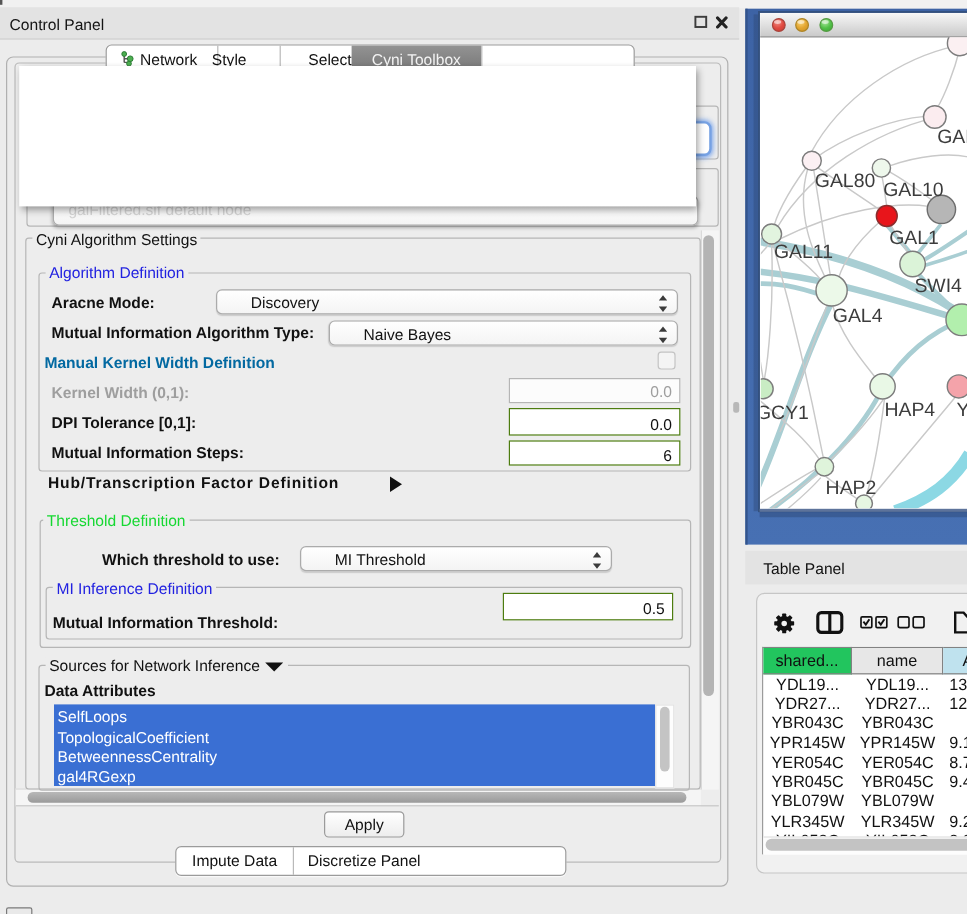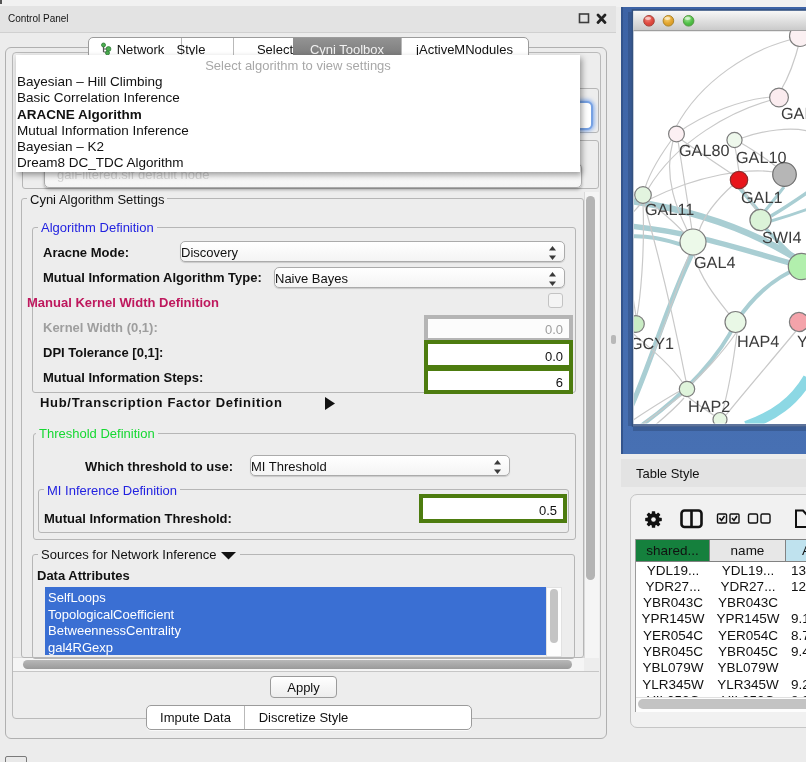--- a/index.html
+++ b/index.html
@@ -4,38 +4,38 @@
 <style>
   html,body{margin:0;padding:0}
   body{width:806px;height:762px;position:relative;overflow:hidden;
        font-family:"Liberation Sans",sans-serif;background:#ececec;font-size:13px;color:#111;-webkit-font-smoothing:antialiased}
   .abs{position:absolute}
   .b{font-weight:bold}
   .grp{position:absolute;border:1px solid #b6b6b6;border-radius:3px}
   .grplab{position:absolute;background:#ededed;padding:0 3px;line-height:13px}
   .combo{position:absolute;background:linear-gradient(#ffffff,#f4f4f4);border:1px solid #ababab;
          border-radius:5px;box-shadow:0 1px 1px rgba(0,0,0,.15)}
-  .combo .t{position:absolute;left:0;top:3px}
+  .combo .t{position:absolute;left:28px;top:3px}
   .arr{position:absolute;right:7px;top:3px;width:9px;height:16px}
-  .fld{position:absolute;background:#fff;border:4px solid #4d7c0f;text-align:right}
+  .fld{position:absolute;background:#fff;border:1px solid #4d7c0f;text-align:right}
   .fld .v{position:absolute;right:6px;top:3px}
   .seg{position:absolute;background:#fff;border:1px solid #9b9b9b;border-radius:5px;
        box-shadow:0 1px 0 rgba(255,255,255,.7)}
   .seg .lbl{position:absolute;top:0;height:100%;display:flex;align-items:center;justify-content:center}
   .seg .sep{position:absolute;top:0;bottom:0;width:1px;background:#b9b9b9}
   .seg .sel{position:absolute;top:0;height:100%;background:linear-gradient(#939393,#767676);
             color:#f3f3f3;display:flex;align-items:center;justify-content:center}
 </style>
 </head>
 <body>
 
 <div class="abs" style="left:0;top:0;width:806px;height:7px;background:#f1f1f1"></div>
 <div class="abs" style="left:0;top:0;width:2px;height:4px;background:#555"></div>
 <div class="abs" style="left:0;top:6px;width:616px;height:26px;background:#e3e3e3;border-bottom:1px solid #d0d0d0"></div>
-<div class="abs" style="left:8px;top:13px;font-size:10px;color:#141414">Control Panel</div>
+<div class="abs" style="left:8px;top:13px;font-size:13px;color:#141414">Control Panel</div>
 <svg class="abs" style="left:576px;top:12px" width="34" height="12" viewBox="0 0 34 12">
   <rect x="3.5" y="2" width="9" height="8.5" fill="none" stroke="#3c3c3c" stroke-width="1.6"></rect>
   <path d="M22 3 L29 10.5 M29 3 L22 10.5" stroke="#222" stroke-width="2.7" stroke-linecap="round"></path>
 </svg>
 
 <div class="abs" style="left:5px;top:47px;width:600px;height:690px;border:1px solid #b0b0b0;border-radius:6px"></div>
 <div class="abs" style="left:12px;top:52px;width:587px;height:665px;border:1px solid #bababa;border-radius:4px;background:#ededed"></div>
 
 <div class="seg" style="left:88px;top:37px;width:439px;height:22px">
   <div class="sep" style="left:92px"></div>
@@ -43,21 +43,20 @@
   <div class="sel" style="left:204px;width:108px">Cyni Toolbox</div>
   <div class="sep" style="left:312px"></div>
   <div class="lbl" style="left:1px;width:84px"><svg width="13" height="14" viewBox="0 0 13 14" style="margin-right:4px">
         <path d="M3.5 4 v6 M3.5 7 h4 M3.5 10 h3" stroke="#555" stroke-width="1.2" fill="none"></path>
         <circle cx="3.5" cy="3" r="2" fill="#4caf50" stroke="#2c7a34" stroke-width=".8"></circle>
         <circle cx="8.5" cy="7" r="2.4" fill="#4caf50" stroke="#2c7a34" stroke-width=".8"></circle>
         <circle cx="7.5" cy="11" r="2" fill="#4caf50" stroke="#2c7a34" stroke-width=".8"></circle>
       </svg>Network</div>
   <div class="lbl" style="left:76px;width:52px">Style</div>
   <div class="lbl" style="left:144px;width:84px">Select</div>
-  <div class="lbl" style="left:312px;width:127px">jActiveMNodules</div>
 </div>
 
 <div class="grp" style="left:22px;top:88px;width:575px;height:43px"></div>
 <div class="abs" style="left:36px;top:101px;width:553px;height:25px;background:#fff;border:2px solid #76a1e3;border-radius:6px;box-shadow:0 0 4px 1px rgba(90,145,235,.8)"></div>
 <div class="grp" style="left:22px;top:140px;width:575px;height:47px"></div>
 <div class="combo" style="left:44px;top:163px;width:536px;height:23px;box-shadow:0 2px 3px rgba(0,0,0,.28)">
   <div class="t" style="color:#d4d4d4;top:3px;left:12px">galFiltered.sif default node</div>
 </div>
 
 <div class="abs" style="left:584px;top:192px;width:14px;height:466px;background:#f5f5f5;border-left:1px solid #dadada"></div>
@@ -83,21 +82,21 @@
 
 <div class="abs b" style="left:43px;top:270px">Mutual Information Algorithm Type:</div>
 <div class="combo" style="left:274px;top:267px;width:289px;height:19px">
   <div class="t" style="top:3px">Naive Bayes</div>
   <svg class="arr" viewBox="0 0 9 16">
       <path d="M4.5 1 L8 5.5 L1 5.5 Z" fill="#3a3a3a"></path>
       <path d="M4.5 15 L1 10.5 L8 10.5 Z" fill="#3a3a3a"></path>
     </svg>
 </div>
 
-<div class="abs b" style="left:27px;top:295px;color:#be185d">Manual Kernel Width Definition</div>
+<div class="abs b" style="left:37px;top:295px;color:#0369a1">Manual Kernel Width Definition</div>
 <div class="abs" style="left:548px;top:293px;width:13px;height:13px;background:#f4f4f4;border:1px solid #c3c3c3;border-radius:3px"></div>
 
 <div class="abs b" style="left:43px;top:320px;color:#9e9e9e">Kernel Width (0,1):</div>
 <div class="fld" style="left:424px;top:315px;width:141px;height:19px;border-color:#b5b5b5;background:#fcfcfc">
   <div class="v" style="color:#9e9e9e">0.0</div>
 </div>
 
 <div class="abs b" style="left:43px;top:345px">DPI Tolerance [0,1]:</div>
 <div class="fld" style="left:424px;top:340px;width:141px;height:21px">
     <div class="v" style="top:5px">0.0</div>
@@ -143,33 +142,24 @@
 </div>
 <div class="abs" style="left:546px;top:587px;width:14px;height:68px;background:#fdfdfd;border:1px solid #e2e2e2"></div>
 <div class="abs" style="left:549.5px;top:589px;width:8px;height:54px;background:#c4c4c4;border-radius:4px"></div>
 
 <div class="abs" style="left:270px;top:676px;width:65px;height:20px;background:linear-gradient(#ffffff,#ededed);
      border:1px solid #9b9b9b;border-radius:4px;display:flex;align-items:center;justify-content:center">Apply</div>
 
 <div class="seg" style="left:146px;top:705px;width:324px;height:23px">
   <div class="sep" style="left:97px"></div>
   <div class="lbl" style="left:0;width:97px">Impute Data</div>
-  <div class="lbl" style="left:97px;width:119px">Discretize Style</div>
+  <div class="lbl" style="left:97px;width:119px">Discretize Panel</div>
 </div>
 
 <div class="abs" style="left:16px;top:55px;width:564px;height:117px;background:#fff;box-shadow:2px 3px 6px rgba(0,0,0,.38)">
-  <div style="position:absolute;left:0;top:3px;width:100%;text-align:center;color:#a8a8a8">Select algorithm to view settings</div>
-  <div style="position:absolute;left:1px;top:19px;line-height:16.3px;font-size:13.5px">
-    Bayesian – Hill Climbing<br>
-    Basic Correlation Inference<br>
-    <span class="b">ARACNE Algorithm</span><br>
-    Mutual Information Inference<br>
-    Bayesian – K2<br>
-    Dream8 DC_TDC Algorithm
-  </div>
 </div>
 
 <svg class="abs" style="left:621px;top:7px" width="185" height="447" viewBox="621 7 185 447">
   <defs>
     <linearGradient id="desk" x1="0" y1="0" x2="0" y2="1">
       <stop offset="0" stop-color="#3d63a5"></stop>
         <stop offset="1" stop-color="#4770b3"></stop>
     </linearGradient>
     <linearGradient id="tbar" x1="0" y1="0" x2="0" y2="1">
       <stop offset="0" stop-color="#f7f7f7"></stop>
@@ -287,21 +277,21 @@
       <text x="630" y="349">GCY1</text>
       <text x="737" y="347">HAP4</text>
       <text x="797" y="347">YM</text>
       <text x="688" y="412">HAP2</text>
     </g>
   </g>
   <rect x="633" y="424" width="180" height="2.5" fill="#5d739b"></rect>
 </svg>
 
 <div class="abs" style="left:621px;top:459px;width:185px;height:28px;background:#e3e3e3"></div>
-<div class="abs" style="left:636px;top:466px">Table Style</div>
+<div class="abs" style="left:636px;top:466px">Table Panel</div>
 
 <div class="abs" style="left:630px;top:494px;width:190px;height:232px;background:#f1f1f1;border:1px solid #c6c6c6;border-radius:7px"></div>
 
 <svg class="abs" style="left:640px;top:505px" width="166" height="26" viewBox="0 0 166 26">
 
   <g transform="translate(13.5,14.5)" fill="#111">
     <circle r="6.2"></circle>
     <g>
       <rect x="-1.7" y="-8.3" width="3.4" height="4" rx=".6"></rect>
       <rect x="-1.7" y="4.3" width="3.4" height="4" rx=".6"></rect>
@@ -328,21 +318,21 @@
   <g fill="none" stroke="#111" stroke-width="1.4">
     <rect x="108.5" y="9" width="9" height="9" rx="1.5"></rect>
     <rect x="121" y="9" width="9" height="9" rx="1.5"></rect>
   </g>
 
   <path d="M156 5.5 h7 l4 4.5 v12 h-11 z" fill="none" stroke="#111" stroke-width="2"></path>
 </svg>
 
 <div class="abs" style="left:635px;top:539px;width:171px;height:173px;background:#fff;border-left:1px solid #9b9b9b;overflow:hidden;font-size:13.5px">
 
-  <div style="position:absolute;left:0;top:0;width:74px;height:23px;background:#15803d;border:1px solid #828282;border-left:none;box-sizing:border-box;text-align:center;line-height:22px">shared...</div>
+  <div style="position:absolute;left:0;top:0;width:74px;height:23px;background:#22c55e;border:1px solid #828282;border-left:none;box-sizing:border-box;text-align:center;line-height:22px">shared...</div>
   <div style="position:absolute;left:74px;top:0;width:76px;height:23px;background:#e7e7e7;border:1px solid #828282;border-left:none;box-sizing:border-box;text-align:center;line-height:22px">name</div>
   <div style="position:absolute;left:150px;top:0;width:60px;height:23px;background:#bfe2ee;border:1px solid #828282;border-left:none;box-sizing:border-box">
       <span style="position:absolute;left:16px;top:3px">A</span>
     </div>
 
   <div style="position:absolute;left:0;top:23.5px;width:74px;text-align:center;line-height:16.3px">YDL19...<br>YDR27...<br>YBR043C<br>YPR145W<br>YER054C<br>YBR045C<br>YBL079W<br>YLR345W<br>YIL052C</div>
   <div style="position:absolute;left:74px;top:23.5px;width:76px;text-align:center;line-height:16.3px">YDL19...<br>YDR27...<br>YBR043C<br>YPR145W<br>YER054C<br>YBR045C<br>YBL079W<br>YLR345W<br>YIL052C</div>
   <div style="position:absolute;left:155px;top:23.5px;width:60px;line-height:16.3px">134<br>128<br>&nbsp;<br>9.1<br>8.7<br>9.4<br>&nbsp;<br>9.2<br>8.9</div>
 
   <div style="position:absolute;left:0;top:158px;width:171px;height:15px;background:#fdfdfd;border-top:1px solid #e0e0e0"></div>

